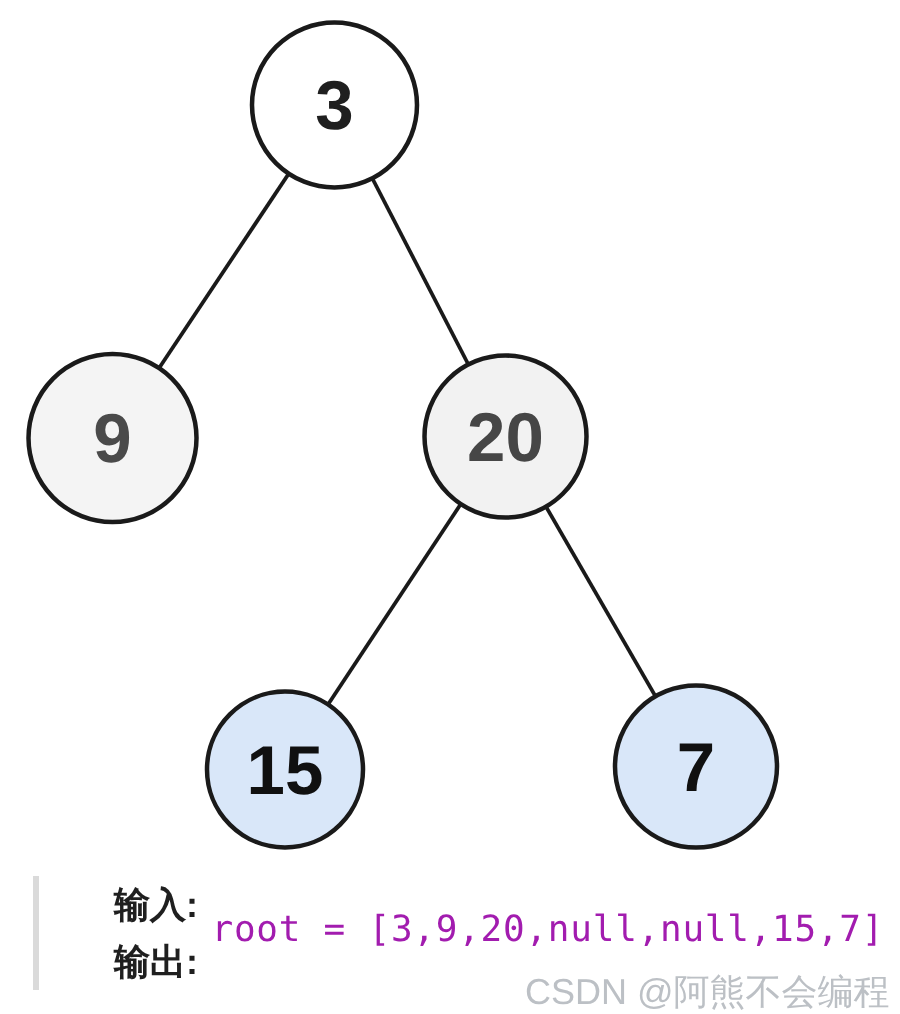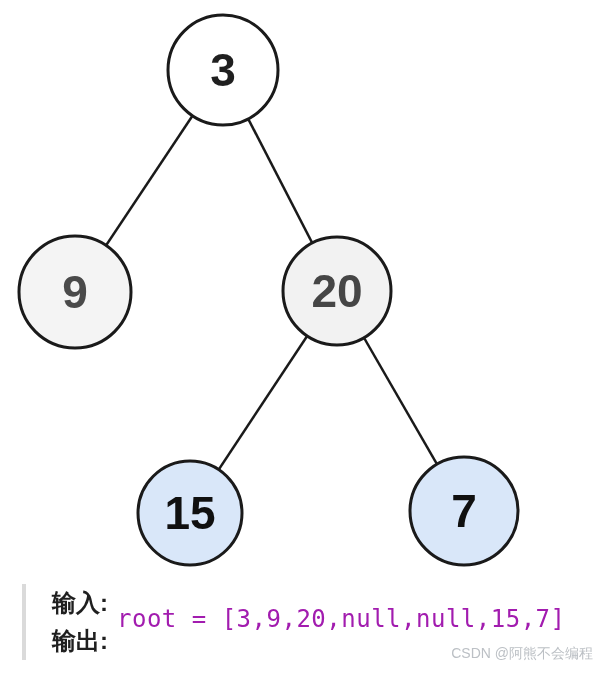--- a/index.html
+++ b/index.html
@@ -36,20 +36,21 @@
     font-weight: bold;
     font-size: 46px;
     text-anchor: middle;
   }
   .io-block {
     position: absolute;
     left: 22px;
     top: 584px;
     display: flex;
     align-items: stretch;
+    gap: 24px;
   }
   .quote-bar {
     width: 4px;
     background: #dadada;
     margin-right: 26px;
   }
   .io-lines {
     display: flex;
     flex-direction: column;
   }
@@ -70,21 +71,21 @@
     font-family: "DejaVu Sans Mono", monospace;
     font-size: 24px;
     color: #a21caf;
     letter-spacing: 0.5px;
     margin-top: 32px;
   }
   .watermark {
     position: absolute;
     top: 645px;
     right: 7px;
-    font-size: 14px;
+    font-size: 24px;
     color: #bcc0c5;
     white-space: nowrap;
     font-family: "Liberation Sans", sans-serif;
   }
 </style>
 </head>
 <body>
 
 <div class="stage">
 

